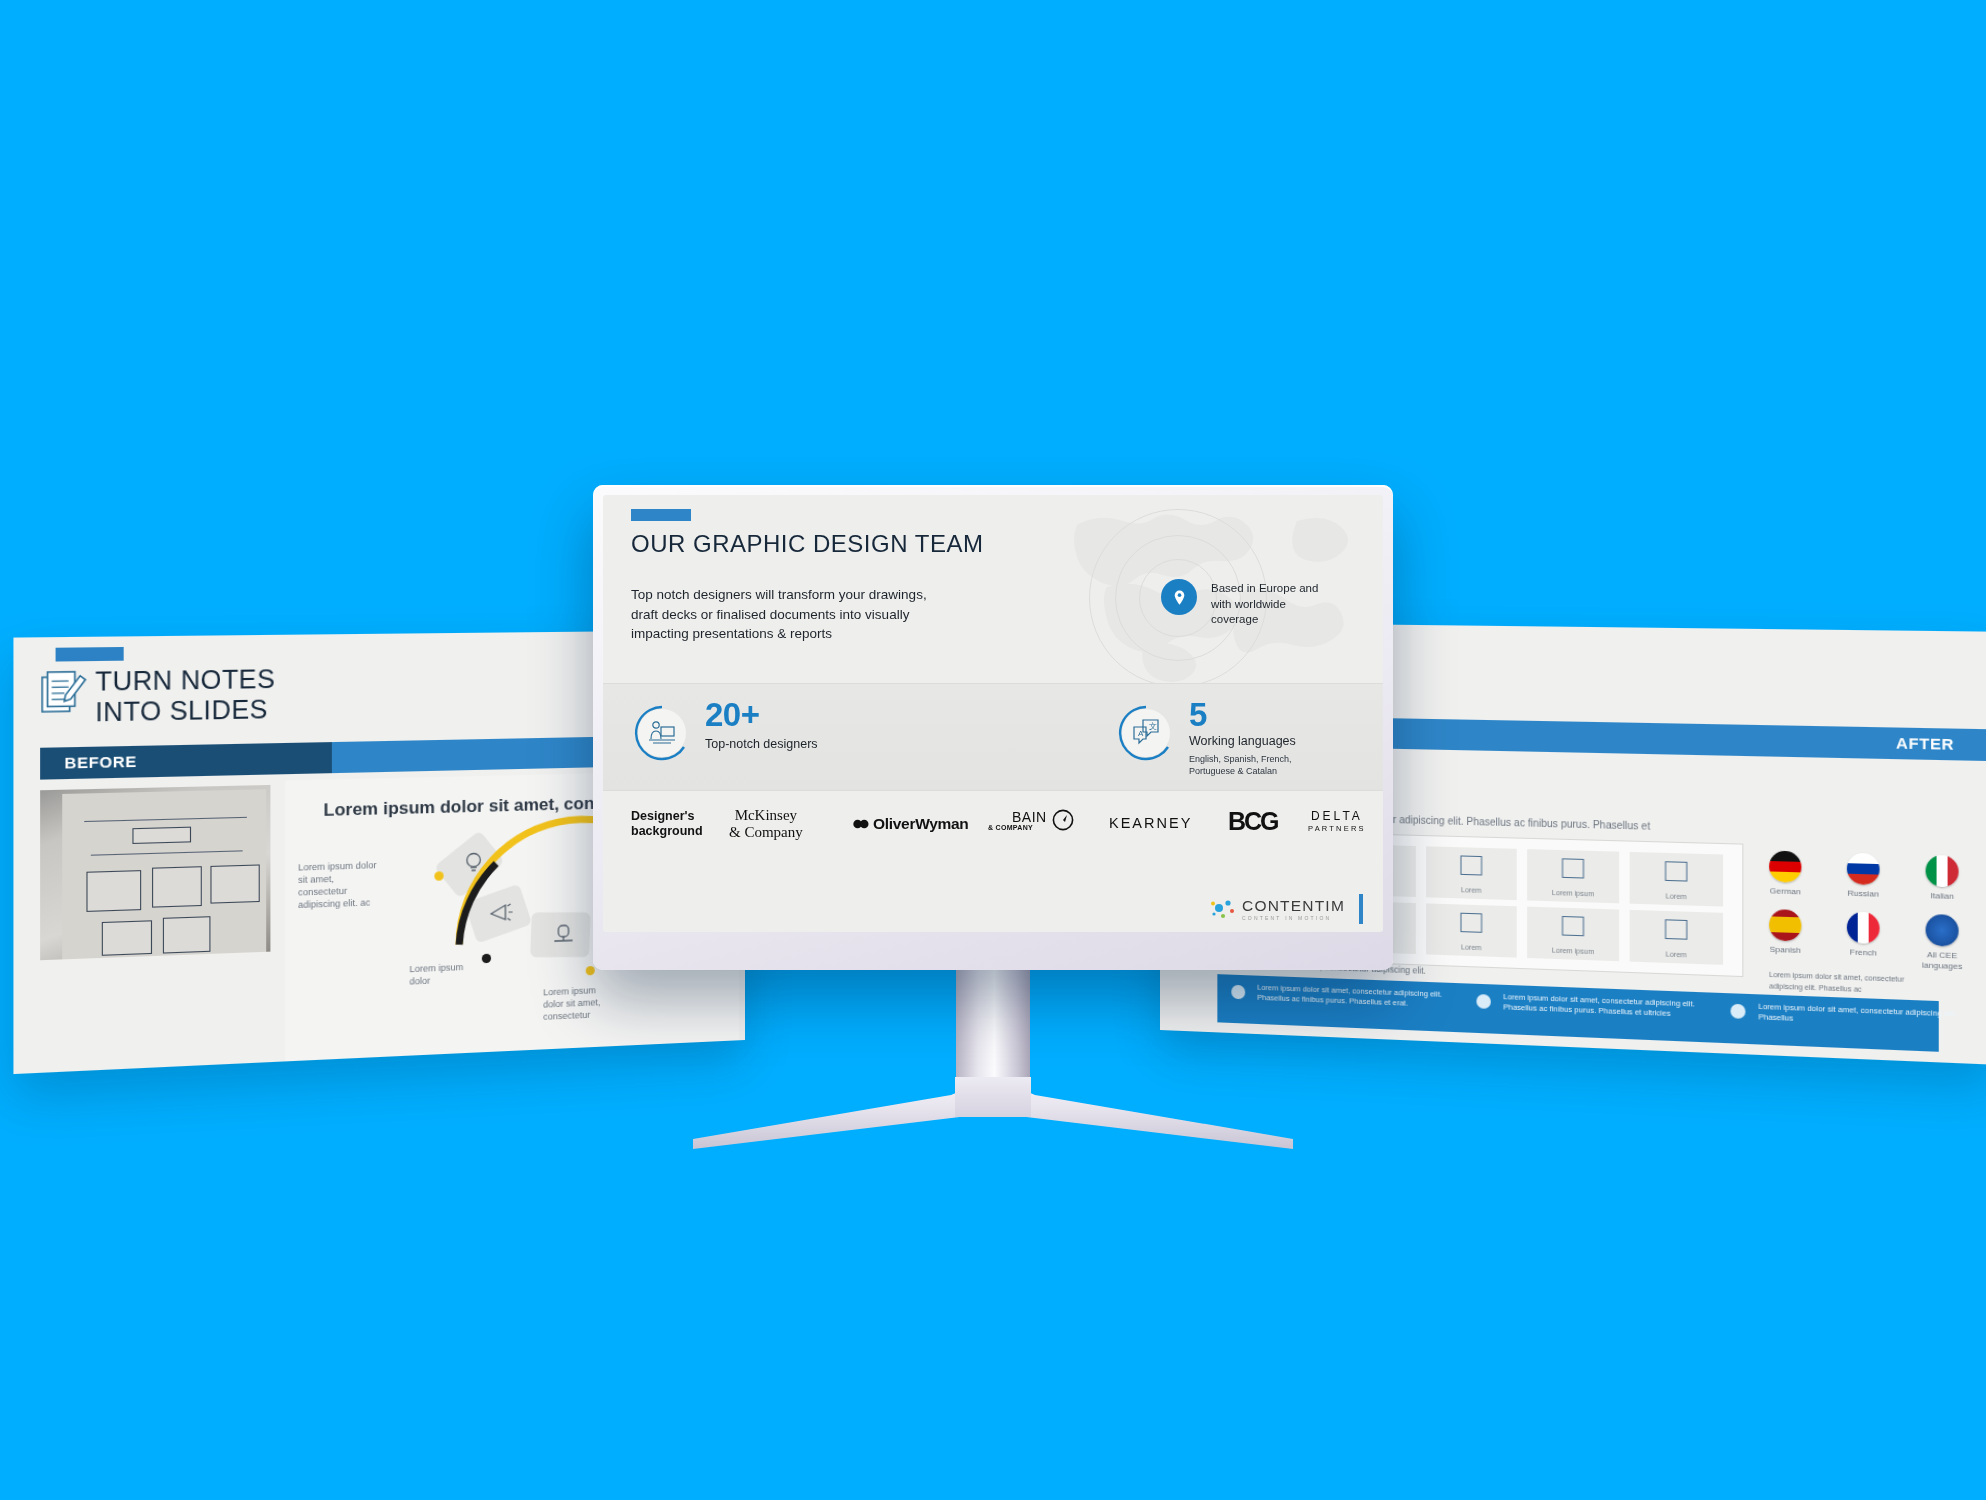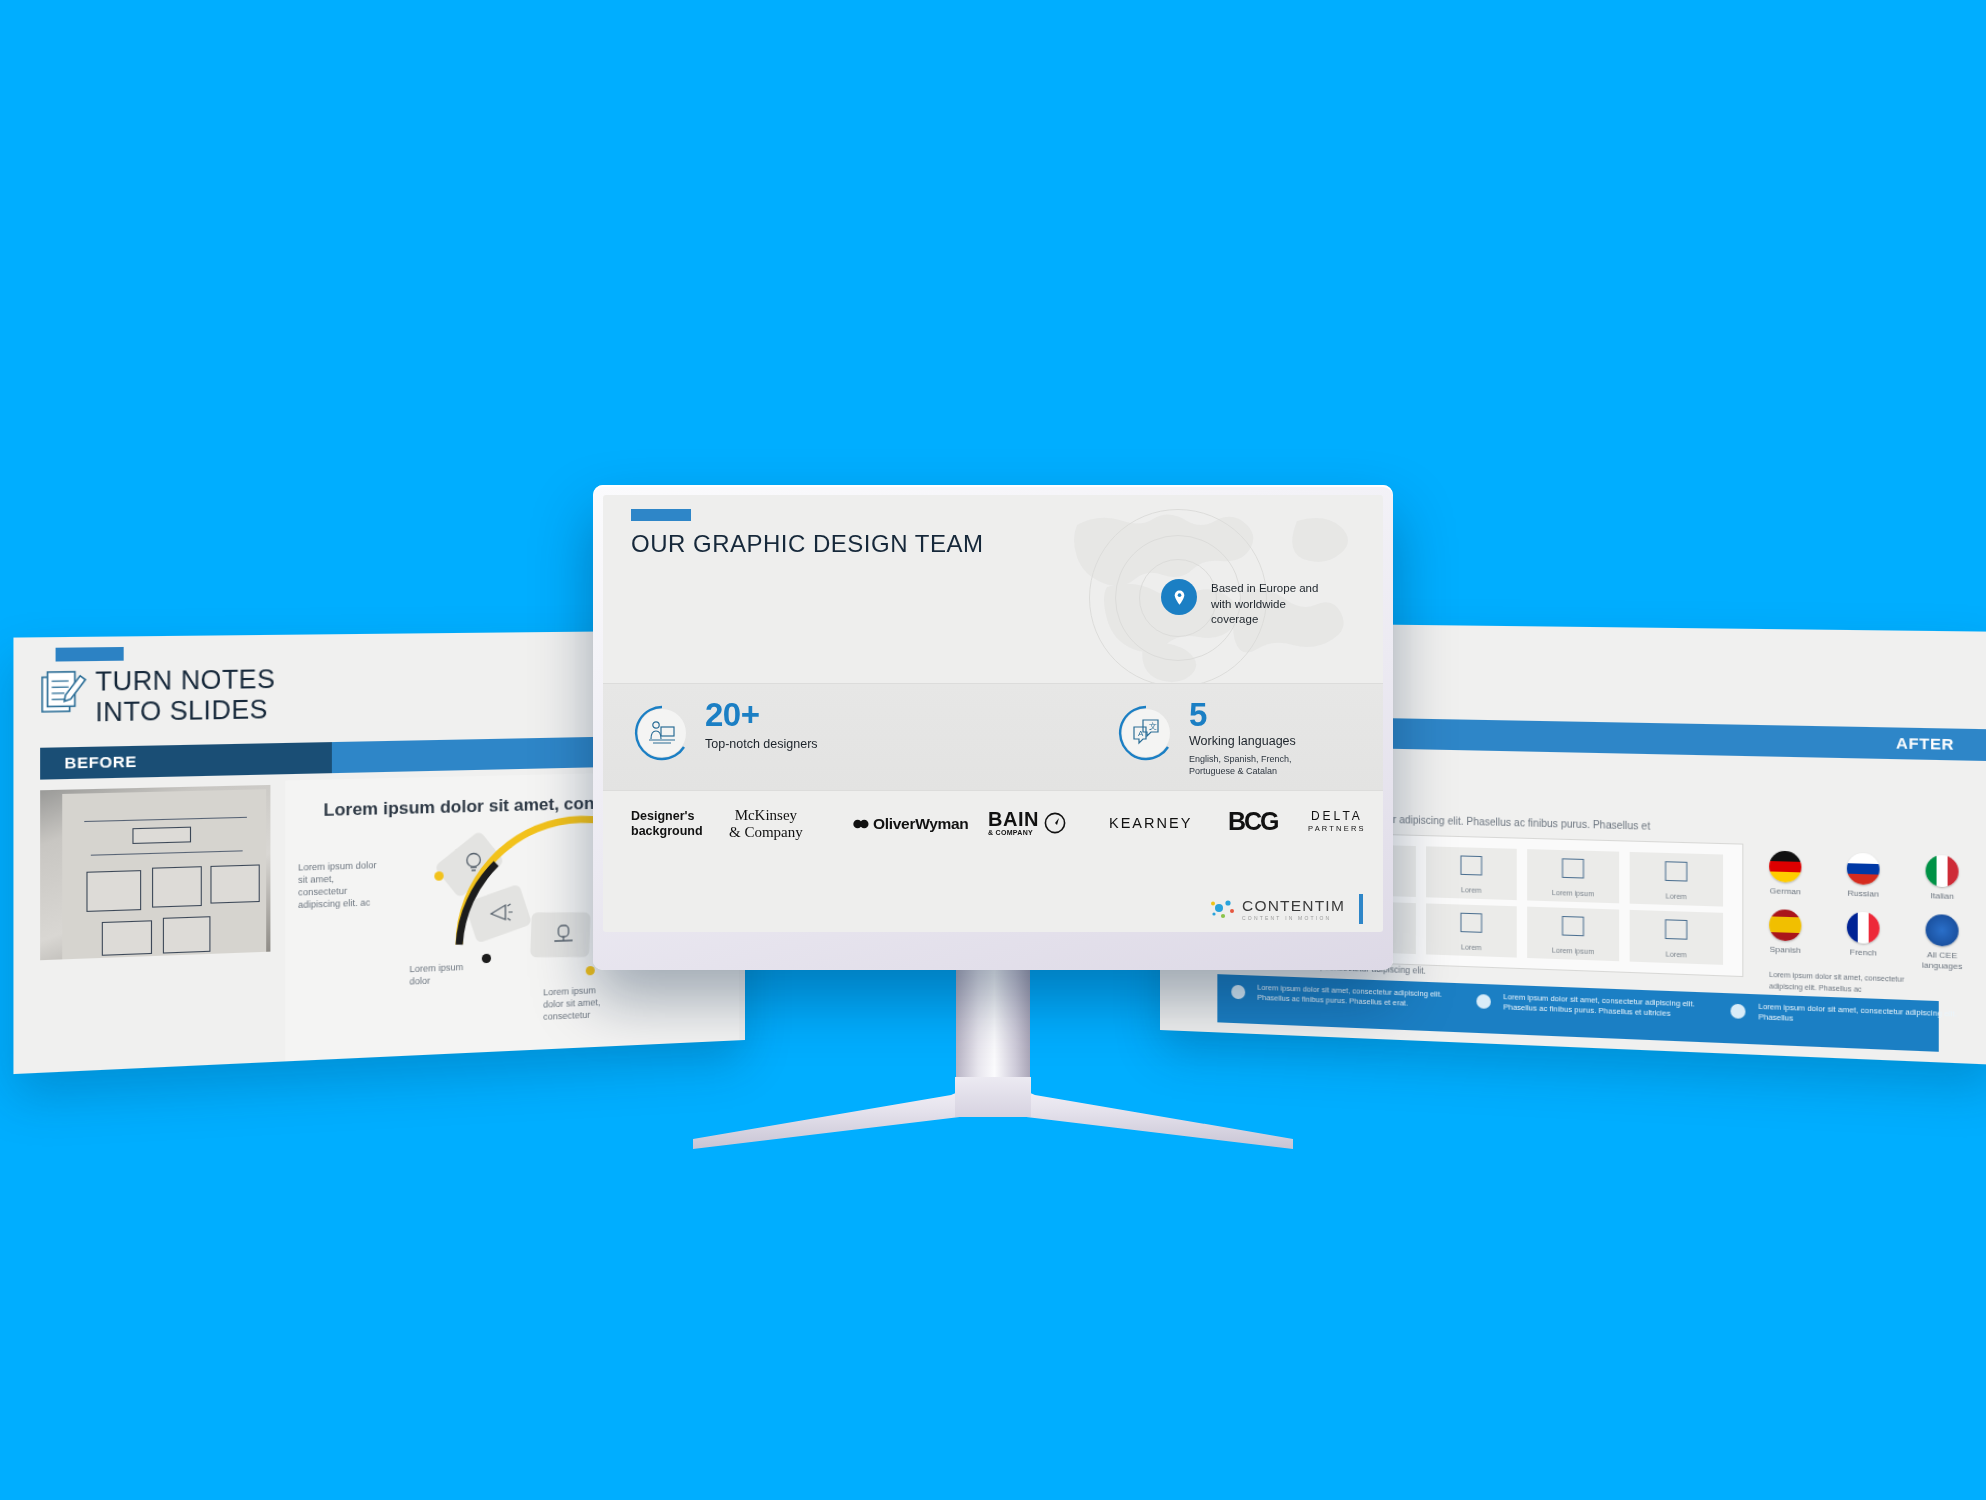--- a/index.html
+++ b/index.html
@@ -378,21 +378,21 @@
   }
   .lg-designers {
     font-size: 12.5px; font-weight: bold; line-height: 1.2;
     color: #111; white-space: pre-line; text-align: left;
   }
   .lg-mck {
     font-family: "Liberation Serif", serif;
     font-size: 15px; line-height: 1.1; white-space: pre-line;
   }
   .lg-ow { font-size: 15.5px; font-weight: bold; letter-spacing: -.3px; }
-  .lg-bain { font-size: 20px; font-weight: bold; letter-spacing: .5px; line-height: 1; }
+  .lg-bain { font-size: 14px; font-weight: normal; letter-spacing: .5px; line-height: 1; margin-left: 24px; }
   .lg-bain-sub { font-size: 7px; font-weight: bold; letter-spacing: .3px; }
   .lg-kearney { font-size: 14.5px; letter-spacing: 2px; }
   .lg-bcg { font-size: 25px; font-weight: bold; letter-spacing: -2px; }
   .lg-delta { font-size: 12px; letter-spacing: 3px; line-height: 1.25; }
   .lg-delta-sub { font-size: 7.5px; letter-spacing: 2.2px; }
   .brand {
     position: absolute;
     right: 20px; bottom: 8px;
     display: flex; align-items: center; gap: 6px;
   }
@@ -622,20 +622,23 @@
             <path d="M12 3 C8.7 3 6 5.7 6 9 c0 4.6 6 12 6 12 s6 -7.4 6 -12 c0 -3.3 -2.7 -6 -6 -6z" fill="#ffffff"></path>
             <circle cx="12" cy="9" r="2.3" fill="#1b7fc4"></circle>
           </svg>
         </div>
         <div class="pin-text" style="right:54px;top:86px;width:118px;">Based in Europe and
 with worldwide
 coverage</div>
 
         <div class="sl-accent"></div>
         <div class="sl-title">OUR GRAPHIC DESIGN TEAM</div>
+        <div class="sl-lead">Top notch designers will transform your drawings,
+draft decks or finalised documents into visually
+impacting presentations &amp; reports</div>
 
         <div class="stats-band">
 
           <div class="stat" style="left:28px;width:220px;">
             <svg class="stat-ring" viewBox="0 0 62 62">
               <circle cx="31" cy="31" r="24" fill="#f4f4f3"></circle>
               <path d="M31 5 a26 26 0 1 0 22 40" fill="none" stroke="#1b7fc4" stroke-width="2.4"></path>
             </svg>
             <svg style="position:absolute;left:16px;top:22px;width:30px;height:30px;" viewBox="0 0 30 30">
               <circle cx="9" cy="7" r="3.2" fill="none" stroke="#2a6d96" stroke-width="1.2"></circle>

